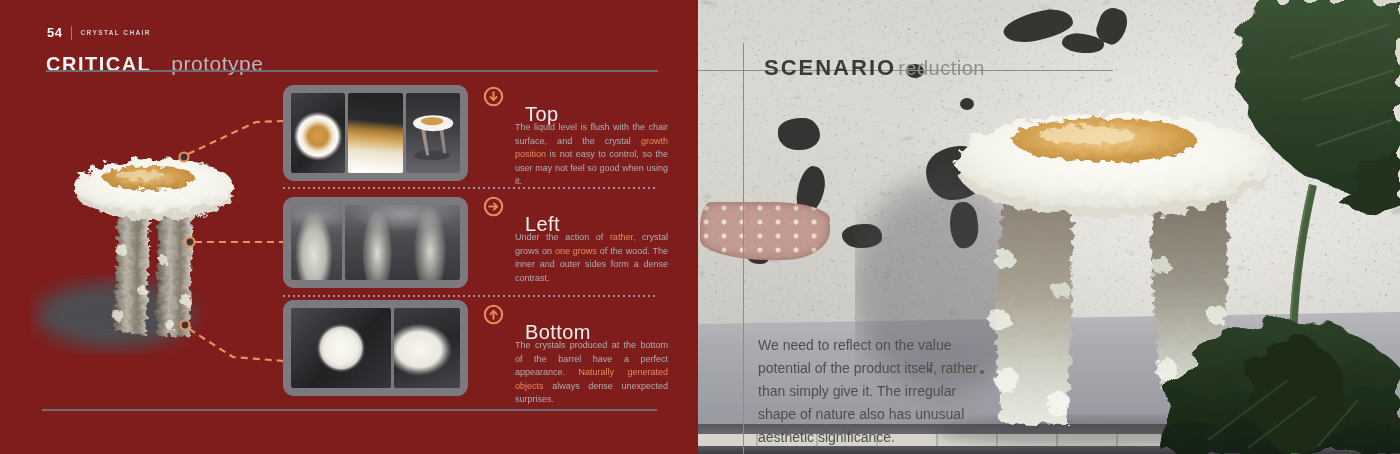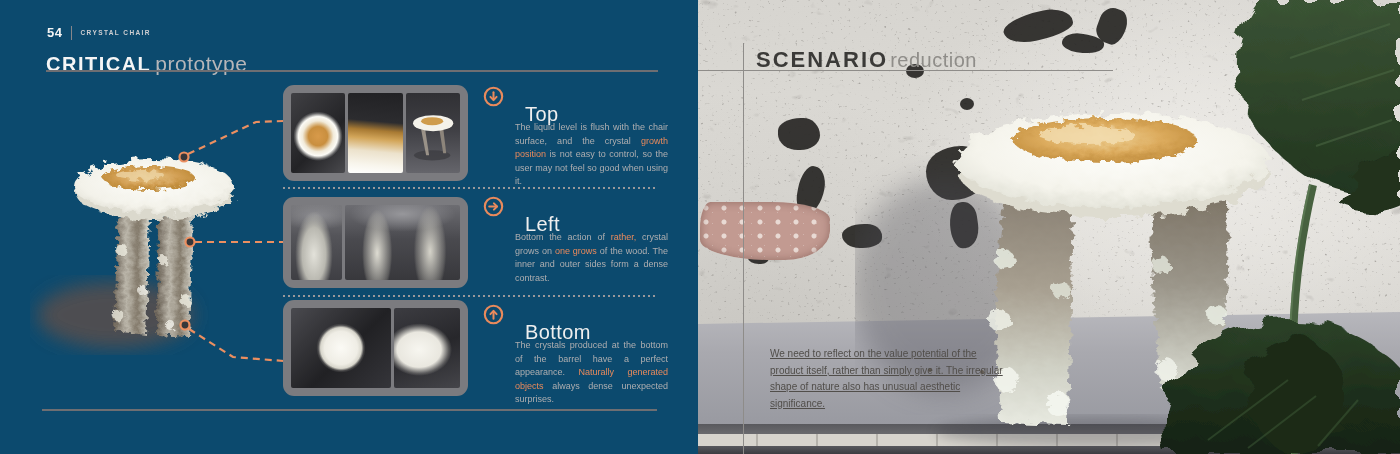--- a/index.html
+++ b/index.html
@@ -1,28 +1,28 @@
 <!DOCTYPE html>
 <html><head>
 <meta charset="utf-8">
 <style>
   html,body{margin:0;padding:0;background:#1d1d1f;}
   *{box-sizing:border-box;}
   .canvas{position:relative;width:1400px;height:454px;overflow:hidden;
           font-family:"Liberation Sans","DejaVu Sans",sans-serif;}
 
   
-  .page-left{position:absolute;left:0;top:0;width:698px;height:454px;background:#0c4a6e;}
+  .page-left{position:absolute;left:0;top:0;width:698px;height:454px;background:#7f1d1d;}
   .folio{position:absolute;left:47px;top:25px;display:flex;align-items:center;}
   .folio-num{font-size:13px;font-weight:bold;color:#f4f4f4;letter-spacing:.5px;}
   .folio-sep{width:1px;height:14px;background:#86868a;margin:0 8px 0 9px;}
   .folio-label{font-size:6.5px;font-weight:bold;letter-spacing:1.4px;color:#cfcfd2;}
   .page-title{position:absolute;left:46px;top:42px;margin:0;font-weight:normal;white-space:nowrap;}
   .t-bold{font-size:20px;font-weight:bold;color:#f5f5f5;letter-spacing:1.5px;}
-  .t-light{font-size:21px;font-weight:normal;color:#b6b6b9;letter-spacing:.5px;margin-left:4px;}
+  .t-light{font-size:21px;font-weight:normal;color:#b6b6b9;letter-spacing:.5px;margin-left:20px;}
   .rule{position:absolute;background:#6e6e72;height:2px;}
   .rule-top{left:46px;top:70px;width:612px;}
   .rule-bottom{left:42px;top:409px;width:615px;}
 
   .stool-left{position:absolute;left:30px;top:90px;width:250px;height:310px;}
   .connectors{position:absolute;left:0;top:0;width:698px;height:454px;pointer-events:none;}
 
   .thumb{position:absolute;left:283px;width:185px;background:#7b7b7f;border-radius:11px;
          padding:8px;display:flex;gap:3px;}
   .thumb-1{top:85px;height:96px;}
@@ -89,25 +89,25 @@
     clip-path:polygon(0 12px,100% 0,100% 100%,0 100%);}
   .bench-slot{position:absolute;left:0;top:424px;width:702px;height:10px;z-index:2;
     background:linear-gradient(180deg,#59595d 0%,#6a6a6e 100%);}
   .bench-strip{position:absolute;left:0;top:434px;width:702px;height:12px;z-index:2;
     background:repeating-linear-gradient(90deg,rgba(0,0,0,0) 0 58px,#b5b2ab 58px 60px),#d7d4cd;}
   .bench-base{position:absolute;left:0;top:446px;width:702px;height:8px;z-index:2;
     background:linear-gradient(180deg,#58585d 0%,#3c3c41 100%);}
   .nail{position:absolute;width:4px;height:4px;border-radius:50%;background:#6b6050;z-index:3;}
   .vline{position:absolute;left:45px;top:43px;width:1px;height:411px;background:#8e8c89;z-index:4;}
   .hline{position:absolute;left:0;top:70px;width:415px;height:1px;background:#8e8c89;z-index:4;}
-  .right-title{position:absolute;left:58px;top:38px;margin:0;font-weight:normal;z-index:6;white-space:nowrap;}
+  .right-title{position:absolute;left:58px;top:38px;margin:8px;font-weight:normal;z-index:6;white-space:nowrap;}
   .rt-bold{font-size:22px;font-weight:bold;color:#3b3a38;letter-spacing:2px;}
   .rt-light{font-size:20px;color:#8f8d89;letter-spacing:.5px;margin-left:2px;}
-  .caption{position:absolute;left:60px;top:334px;width:238px;margin:12px;font-size:10px;
-           line-height:1.65;color:#514e4a;z-index:5;text-decoration:underline;}
+  .caption{position:absolute;left:60px;top:334px;width:238px;margin:0;font-size:14px;
+           line-height:1.65;color:#514e4a;z-index:5;}
   .stool-right{position:absolute;left:157px;top:90px;width:450px;height:364px;z-index:4;}
   .plant{position:absolute;left:420px;top:0;width:282px;height:454px;z-index:5;}
 </style>
 </head>
 <body>
 
 <div class="canvas">
 
   <section class="page-left">
 
@@ -224,21 +224,21 @@
 
     <div class="sec sec-left">
       <svg class="sec-icon" viewBox="0 0 21 21">
         <circle cx="10.5" cy="10.5" r="8.7" fill="none" stroke="#e98a5c" stroke-width="2.1"></circle>
         <g fill="none" stroke="#e98a5c" stroke-width="2" stroke-linecap="round" stroke-linejoin="round">
           <line x1="6.2" y1="10.5" x2="13.6" y2="10.5"></line>
           <polyline points="10.9,7.4 14.1,10.5 10.9,13.6"></polyline>
         </g>
       </svg>
       <h2>Left</h2>
-      <p class="sec-body"><span>Bottom the action of </span><span class="hl">rather,</span><span> crystal grows on </span><span class="hl">one grows</span><span> of the wood. The inner and outer sides form a dense contrast.</span></p>
+      <p class="sec-body"><span>Under the action of </span><span class="hl">rather,</span><span> crystal grows on </span><span class="hl">one grows</span><span> of the wood. The inner and outer sides form a dense contrast.</span></p>
     </div>
 
     <div class="sec sec-bottom">
       <svg class="sec-icon" viewBox="0 0 21 21">
         <circle cx="10.5" cy="10.5" r="8.7" fill="none" stroke="#e98a5c" stroke-width="2.1"></circle>
         <g fill="none" stroke="#e98a5c" stroke-width="2" stroke-linecap="round" stroke-linejoin="round">
           <line x1="10.5" y1="14.8" x2="10.5" y2="7.4"></line>
           <polyline points="7.4,10.1 10.5,6.9 13.6,10.1"></polyline>
         </g>
       </svg>

